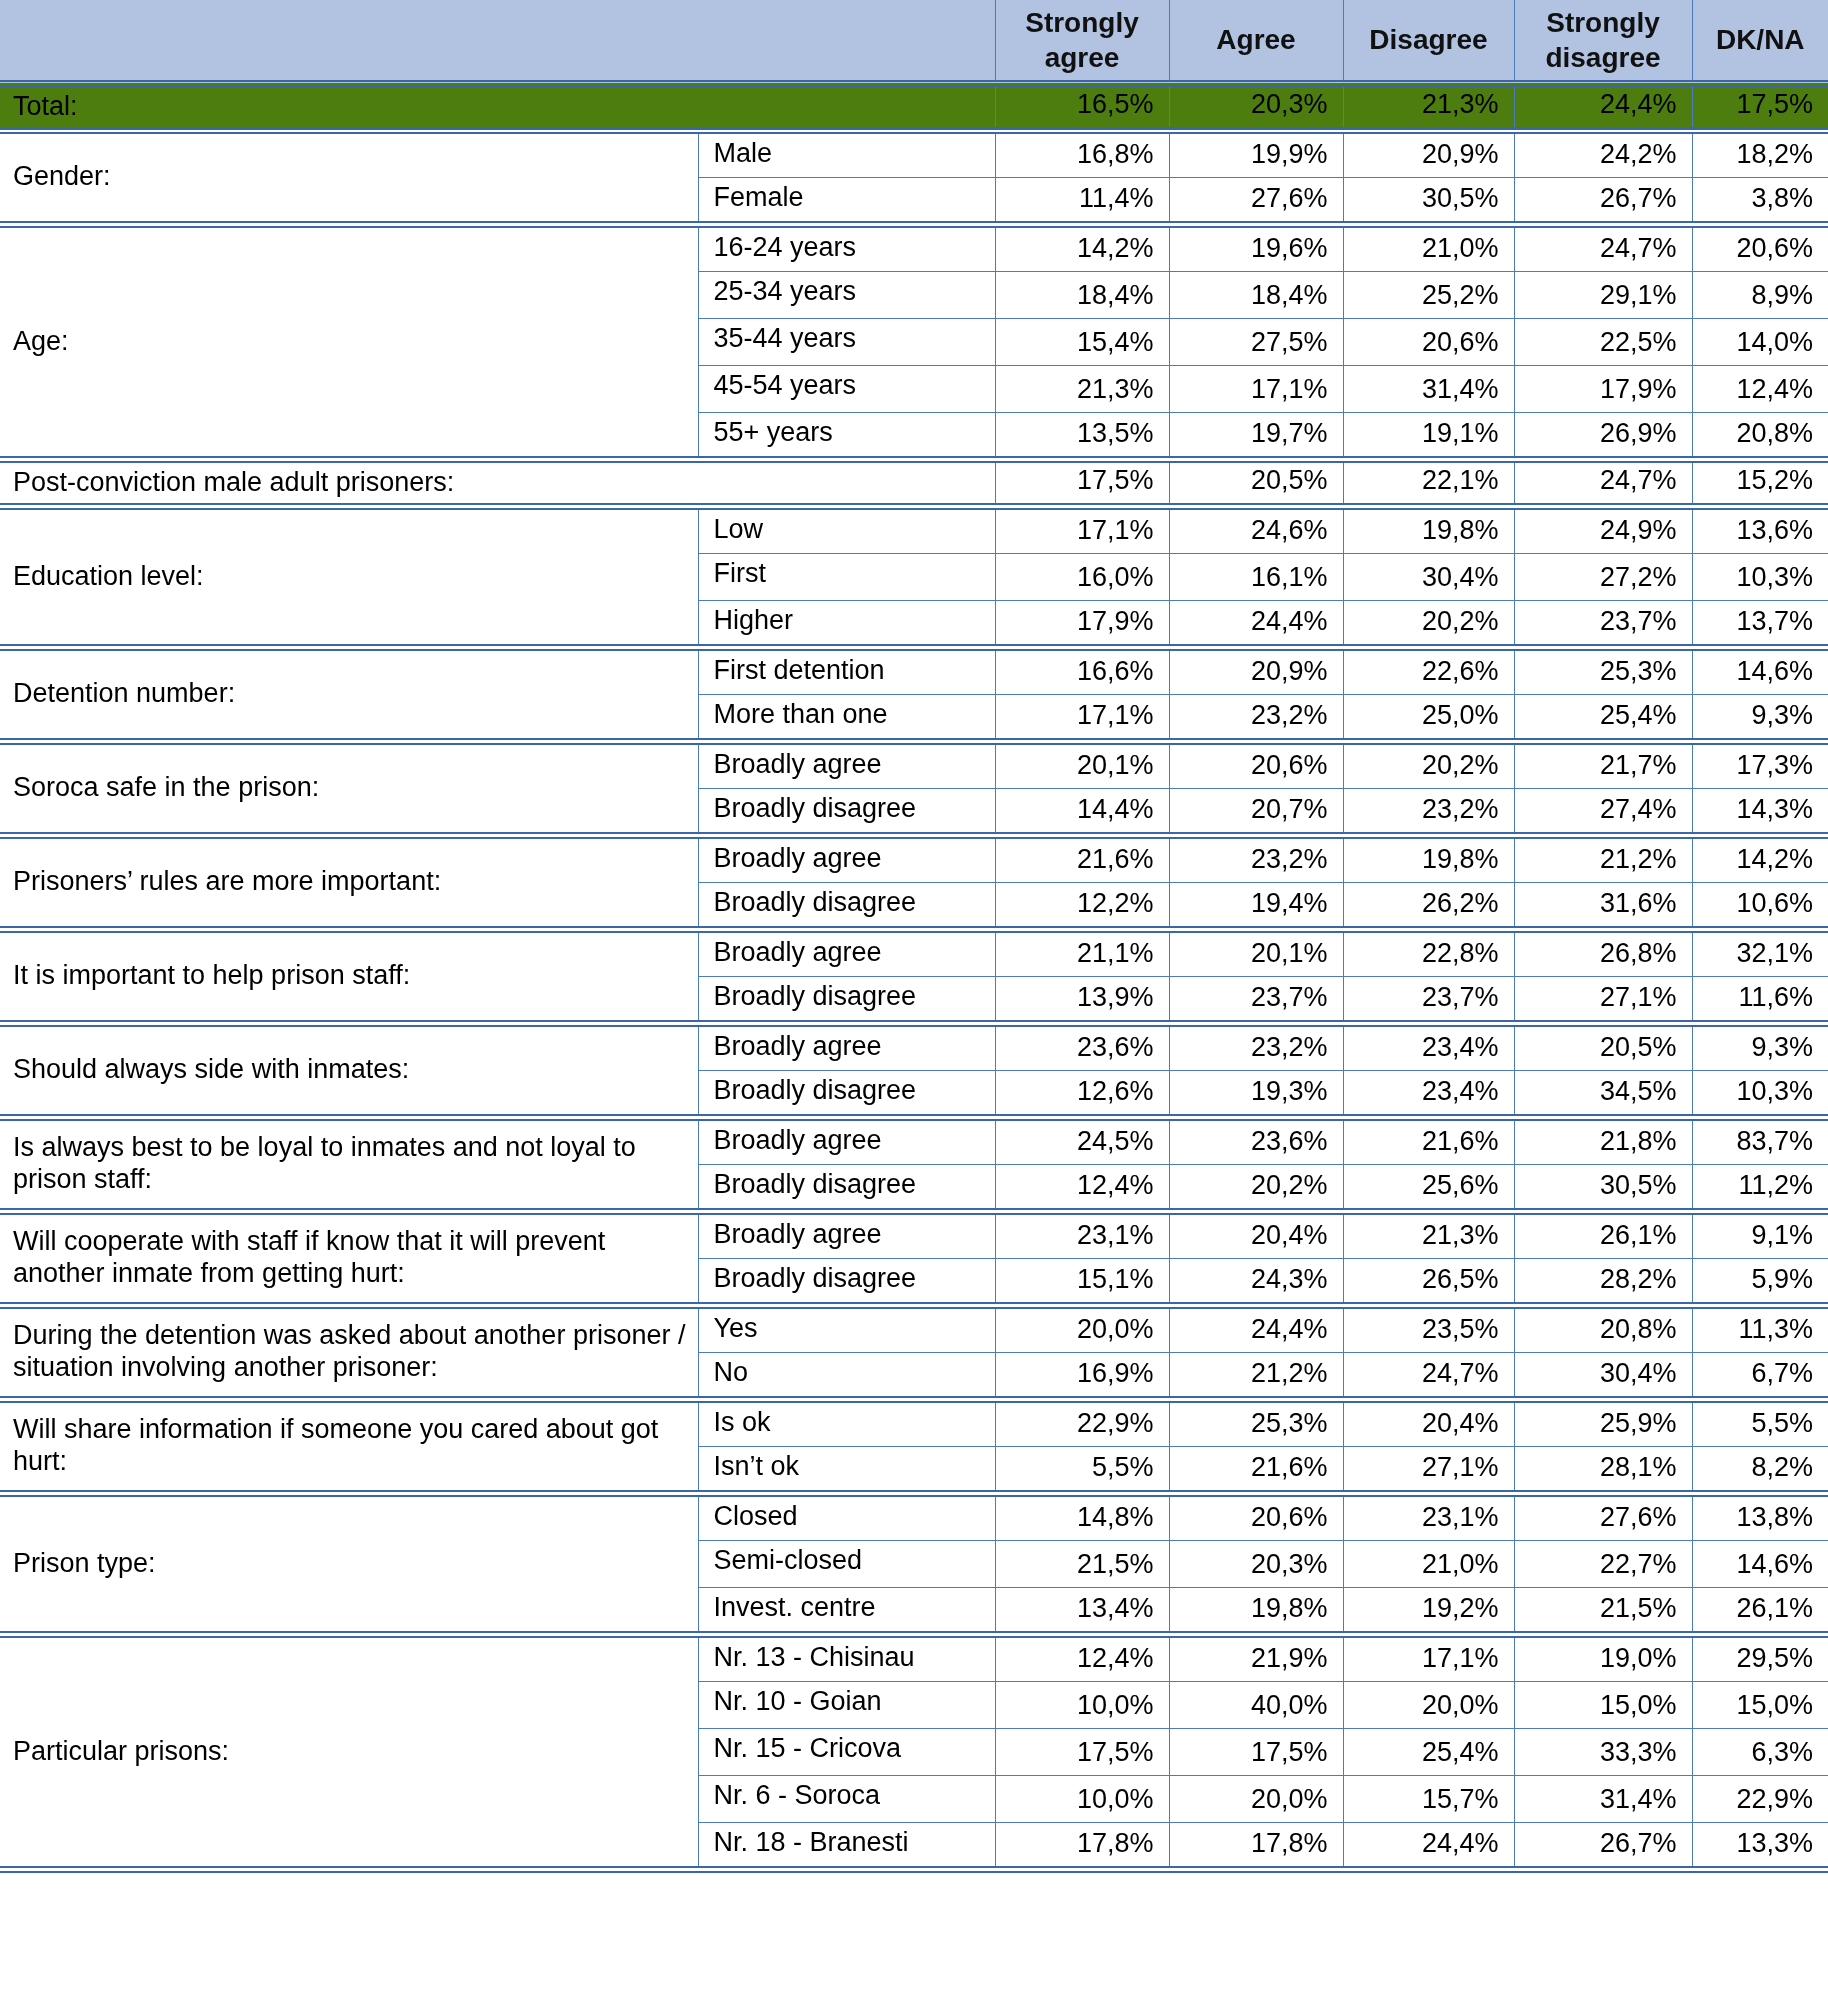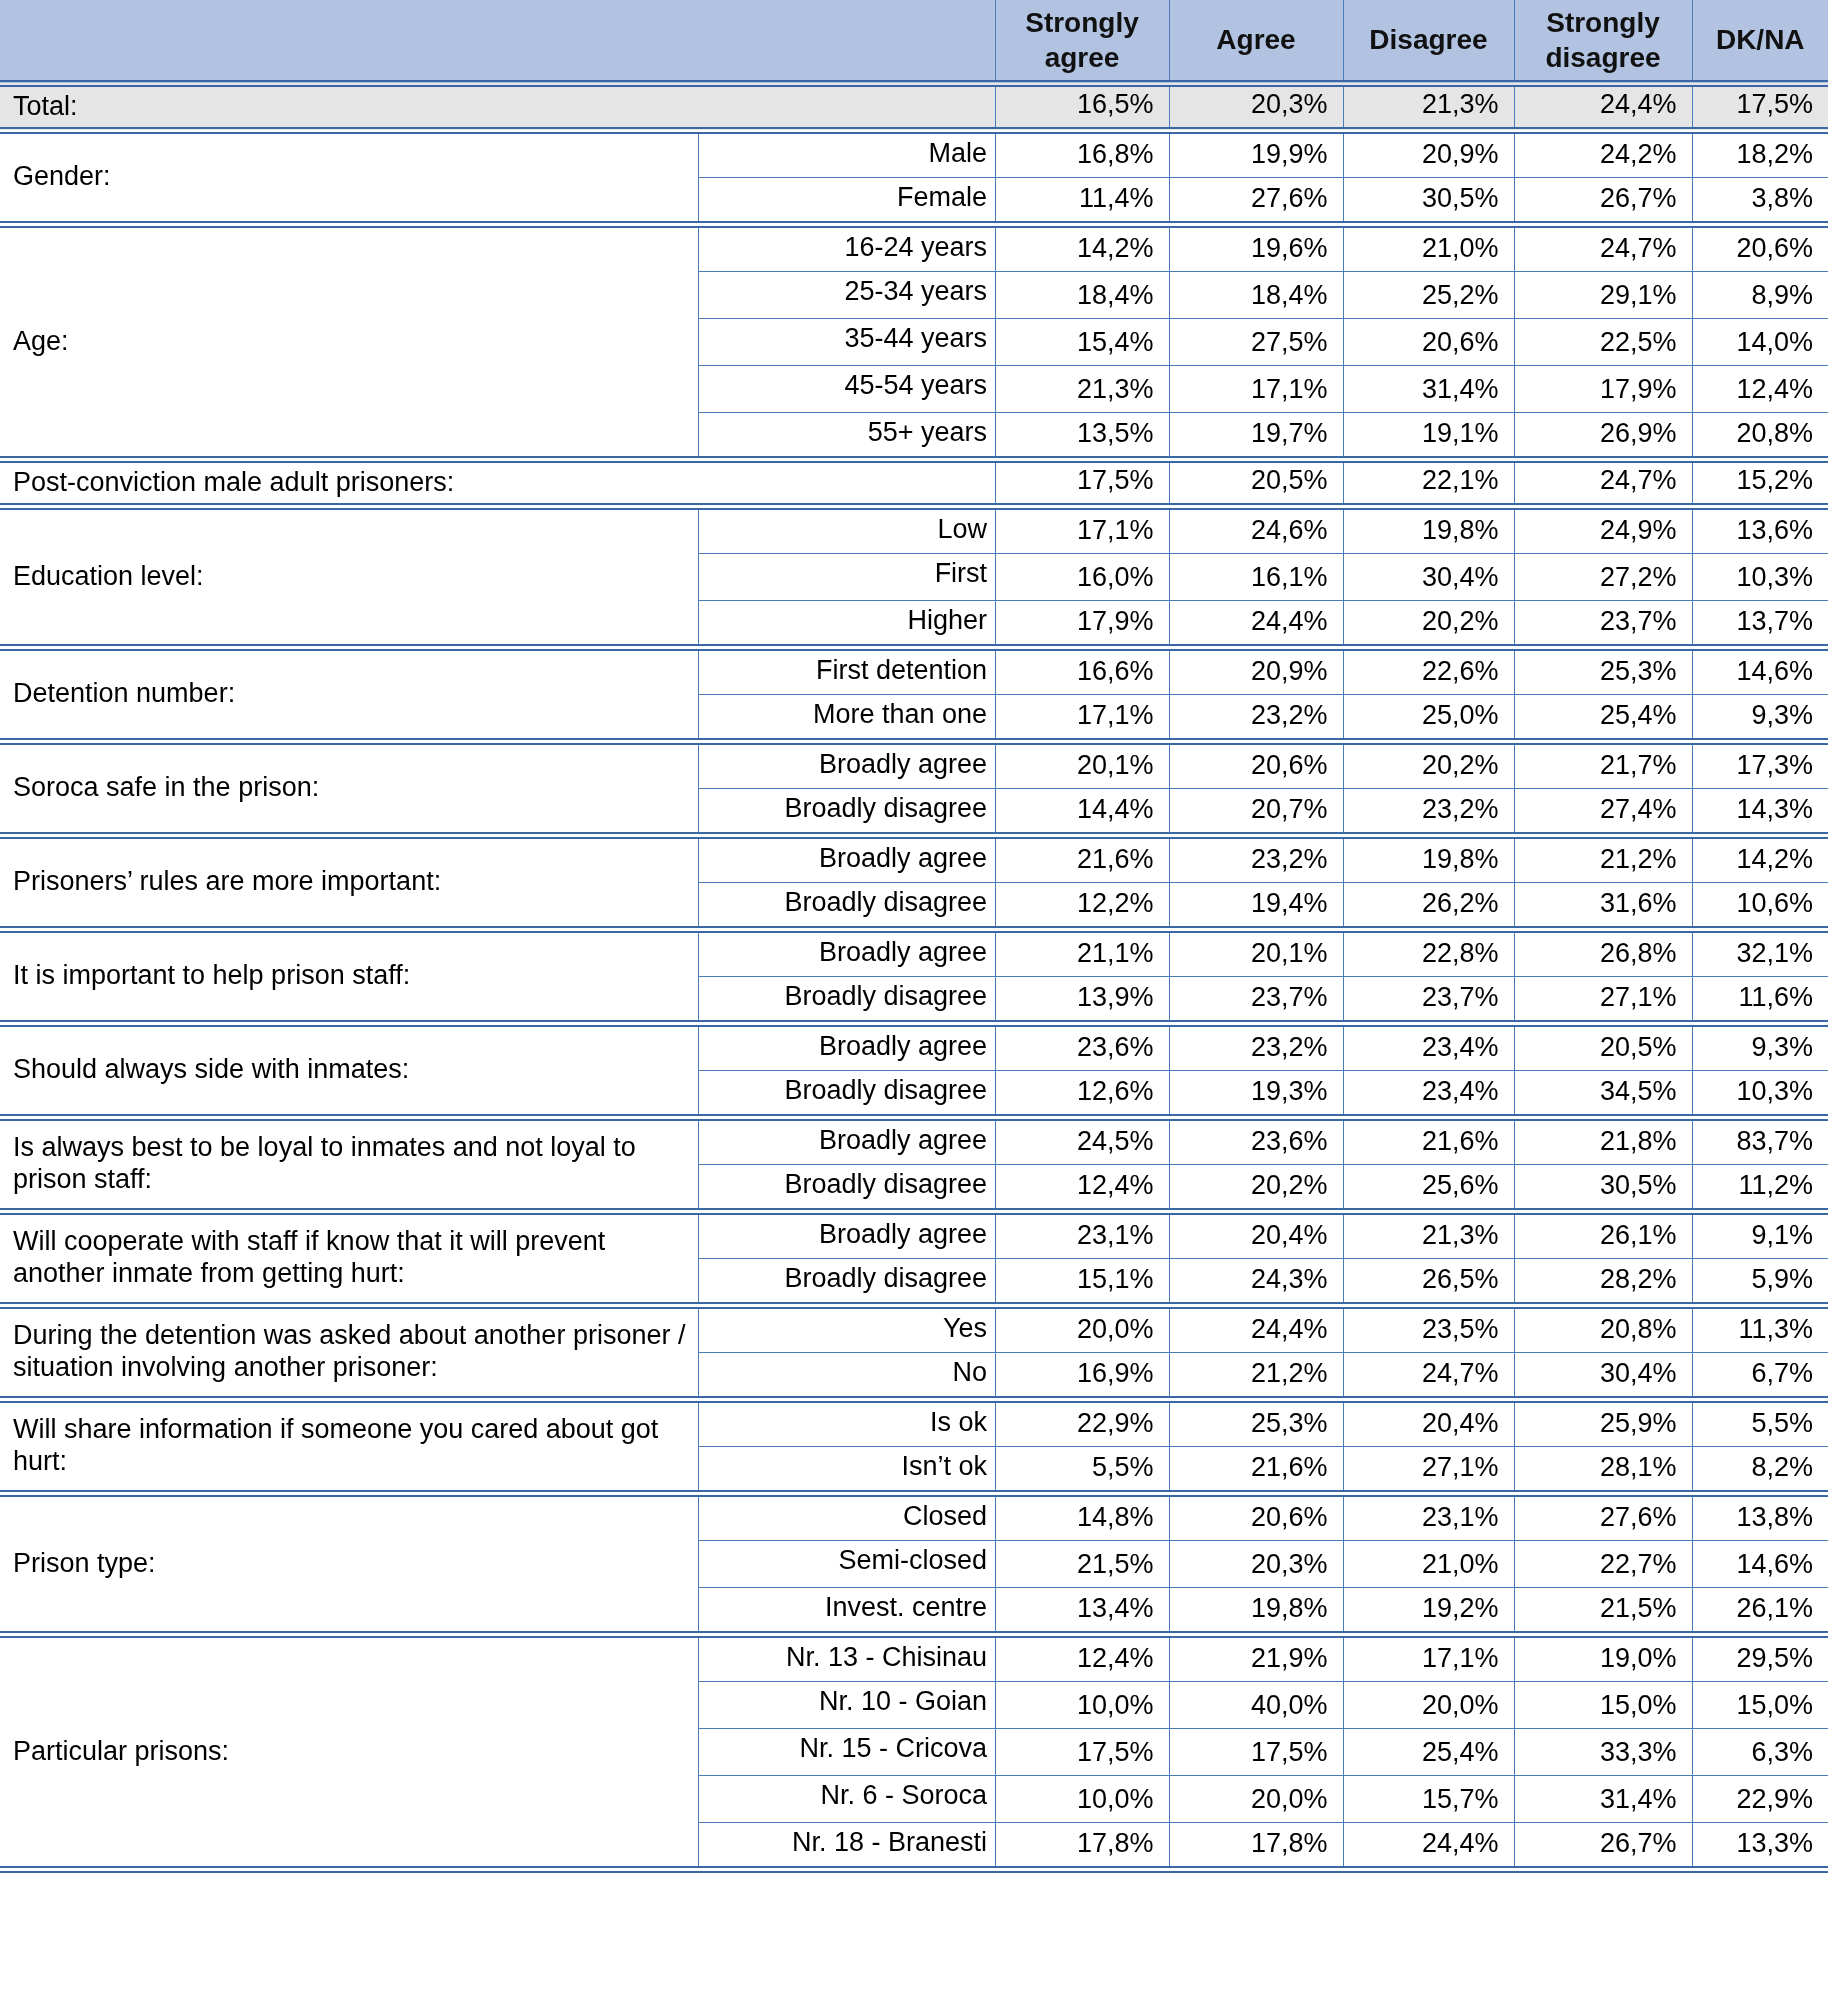--- a/index.html
+++ b/index.html
@@ -42,39 +42,39 @@
   tbody tr { height: 47px; }
   td { font-size: 27px; color: #000000; }
 
   td.cat {
     text-align: left;
     vertical-align: middle;
     padding: 3.7px 11px 3.7px 13px;
     line-height: 1.18;
   }
   td.sub {
-    text-align: right;
+    text-align: left;
     vertical-align: top;
     padding: 4.6px 7.4px 0 15px;
     border-left: 1.9px solid #4a7cba;
     border-bottom: 1.9px solid #4a7cba;
     white-space: nowrap;
     overflow: hidden;
   }
   td.val {
     text-align: right;
     vertical-align: bottom;
     padding: 0 15px 6.5px 0;
     border-left: 1.9px solid #4a7cba;
     border-bottom: 1.9px solid #4a7cba;
     white-space: nowrap;
   }
   td.gend { border-bottom: 7.4px double #3a67a5; }
 
-  tr.total-row td { background: #e5e5e5; }
+  tr.total-row td { background: #4d7c0f; }
 </style>
 </head>
 <body>
 
 <table>
   <colgroup>
     <col class="c-cat">
     <col class="c-sub">
     <col class="c1">
     <col class="c2">

